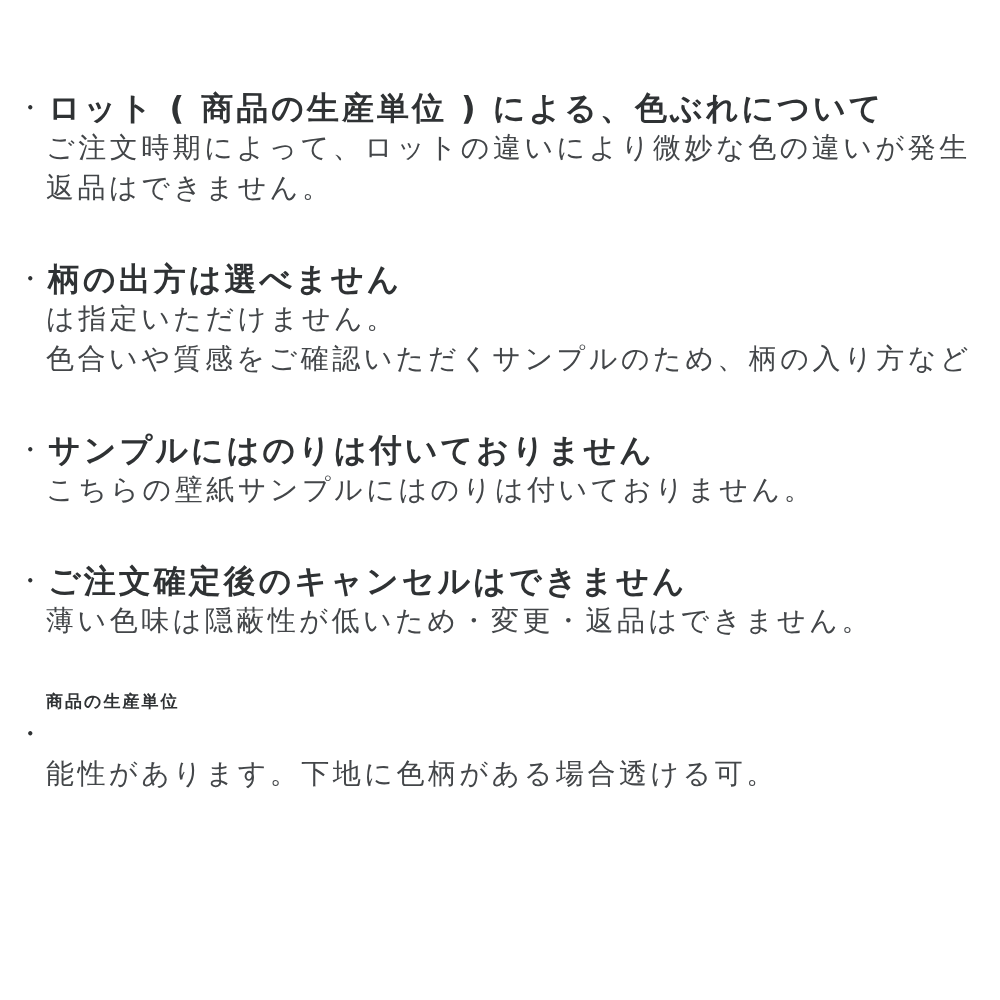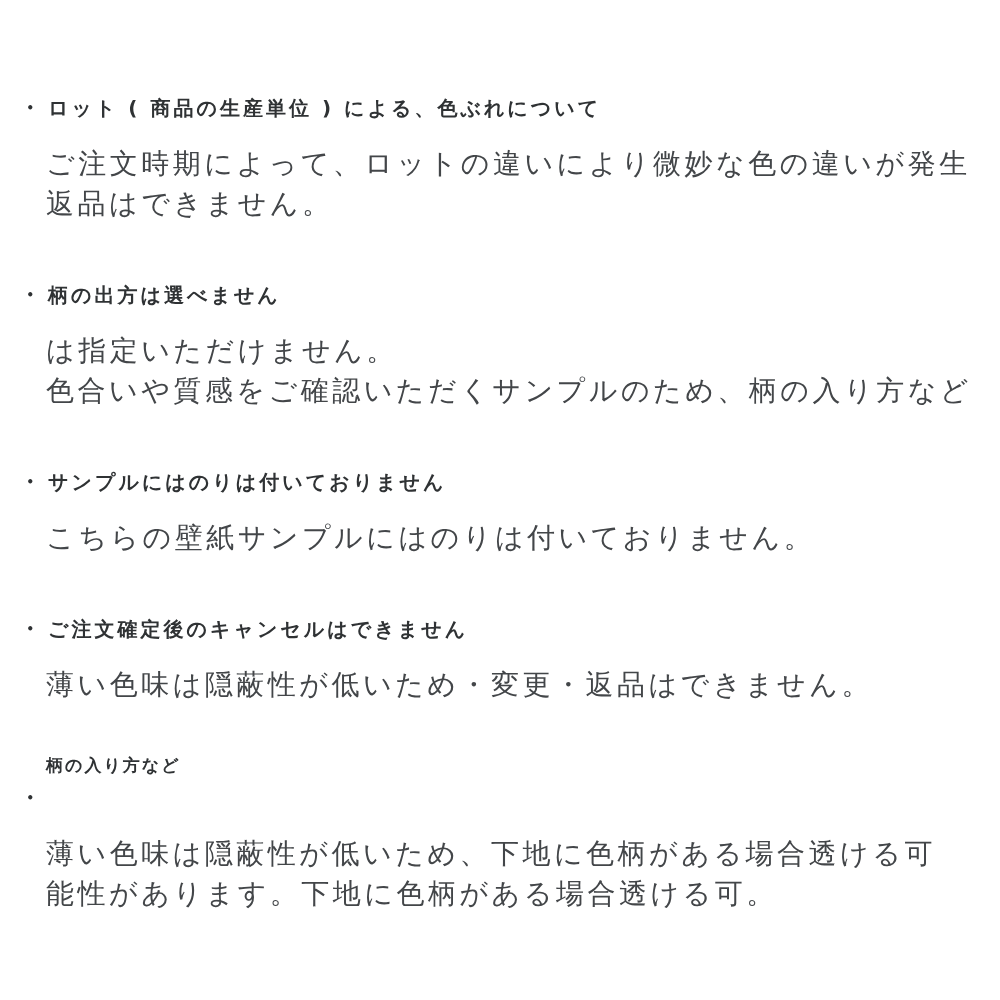--- a/index.html
+++ b/index.html
@@ -28,39 +28,39 @@
     flex: 0 0 24px;
     width: 24px;
     font-size: 22px;
     font-weight: bold;
     line-height: 40px;
     color: #2f3234;
     letter-spacing: 0;
     transform: translateX(-5px);
   }
   .heading {
-    font-size: 20px;
+    font-size: 32px;
     font-weight: bold;
     line-height: 40px;
     color: #2f3234;
     letter-spacing: 3px;
     white-space: nowrap;
   }
   .furigana {
     margin-left: 22px;
     font-size: 17px;
     font-weight: bold;
     line-height: 18px;
     letter-spacing: 2px;
     color: #2f3234;
     margin-bottom: 4px;
   }
   .body-text {
     margin-left: 22px;
-    margin-top: 16px;
+    margin-top: 0;
     font-size: 28px;
     font-weight: normal;
     line-height: 40px;
     color: #434649;
     letter-spacing: 3.5px;
   }
   .body-line {
     white-space: nowrap;
   }
 </style>
@@ -105,23 +105,22 @@
     <div class="heading-row">
       <span class="bullet">・</span>
       <span class="heading">ご注文確定後のキャンセルはできません</span>
     </div>
     <div class="body-text">
       <div class="body-line">薄い色味は隠蔽性が低いため・変更・返品はできません。</div>
     </div>
   </div>
 
   <div class="section">
-    <div class="furigana">柄の入り方など</div>
+    <div class="furigana">商品の生産単位</div>
     <div class="heading-row">
       <span class="bullet">・</span>
     </div>
     <div class="body-text">
-      <div class="body-line">薄い色味は隠蔽性が低いため、下地に色柄がある場合透ける可</div>
       <div class="body-line">能性があります。下地に色柄がある場合透ける可。</div>
     </div>
   </div>
 
 </div>
 
 </body></html>

